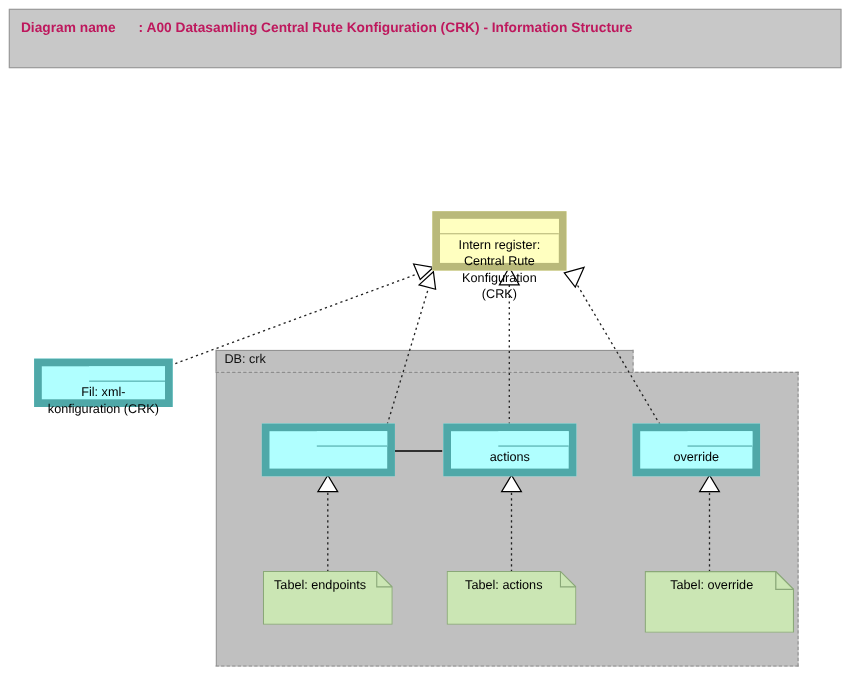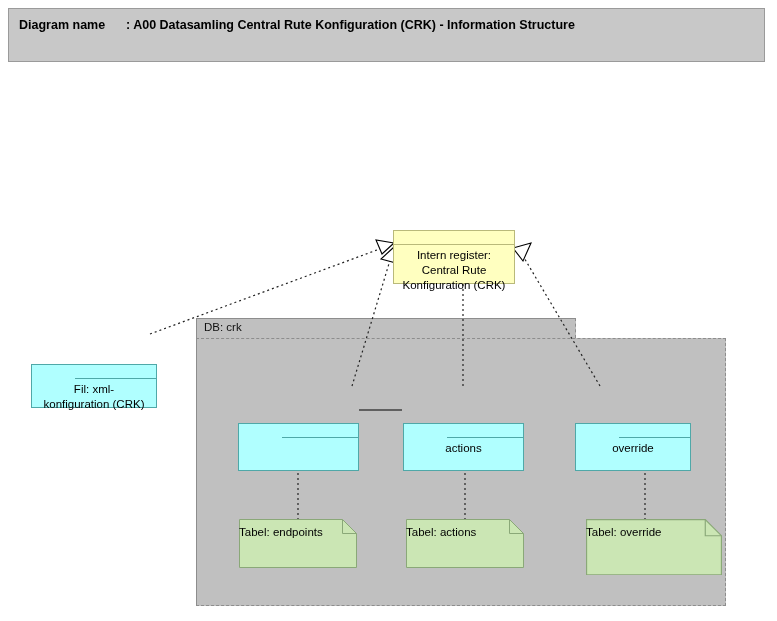--- a/index.html
+++ b/index.html
@@ -27,21 +27,21 @@
     background: #c8c8c8;
     border: 1px solid #9a9a9a;
     box-sizing: border-box;
     padding: 7px 0 0 10px;
   }
   .header-line {
     font-weight: bold;
     font-size: 12.5px;
     line-height: 19px;
     white-space: pre;
-    color: #000000;
+    color: #be185d;
   }
   .hdr-key { display: inline-block; }
   .hdr-key.k1 { width: 107px; }
   .hdr-key.k2 { width: 107px; }
 
   
   .canvas {
     position: absolute;
     left: 0;
     top: 0;
@@ -96,22 +96,21 @@
     border-top: 1px dashed #8d8d8d;
     border-right: 1px dashed #8d8d8d;
     border-bottom: 1px dashed #8d8d8d;
     box-sizing: border-box;
   }
 
   
   .node {
     position: absolute;
     box-sizing: border-box;
-    border: 1px solid #1d4ed8;
-    margin-top: 38px;
+    border: 7px solid #1d4ed8;
   }
   .node .node-strip {
     height: 14px;
     border-bottom: 1px solid #5c8b8b;
     box-sizing: border-box;
   }
   .node .node-label {
     position: absolute;
     left: 0;
     right: 0;
@@ -159,21 +158,21 @@
   }
   .node-green .note-shape {
     position: absolute;
     left: 0; top: 0; right: 0; bottom: 0;
   }
   .node-green .note-label {
     position: absolute;
     left: 0;
     right: 14px;
     top: 6px;
-    text-align: left;
+    text-align: center;
     font-size: 11.5px;
     line-height: 14px;
     white-space: nowrap;
     color: #000;
   }
   .conn-dotted {
     stroke: #222;
     stroke-width: 1.2;
     stroke-dasharray: 2 3;
     fill: none;

